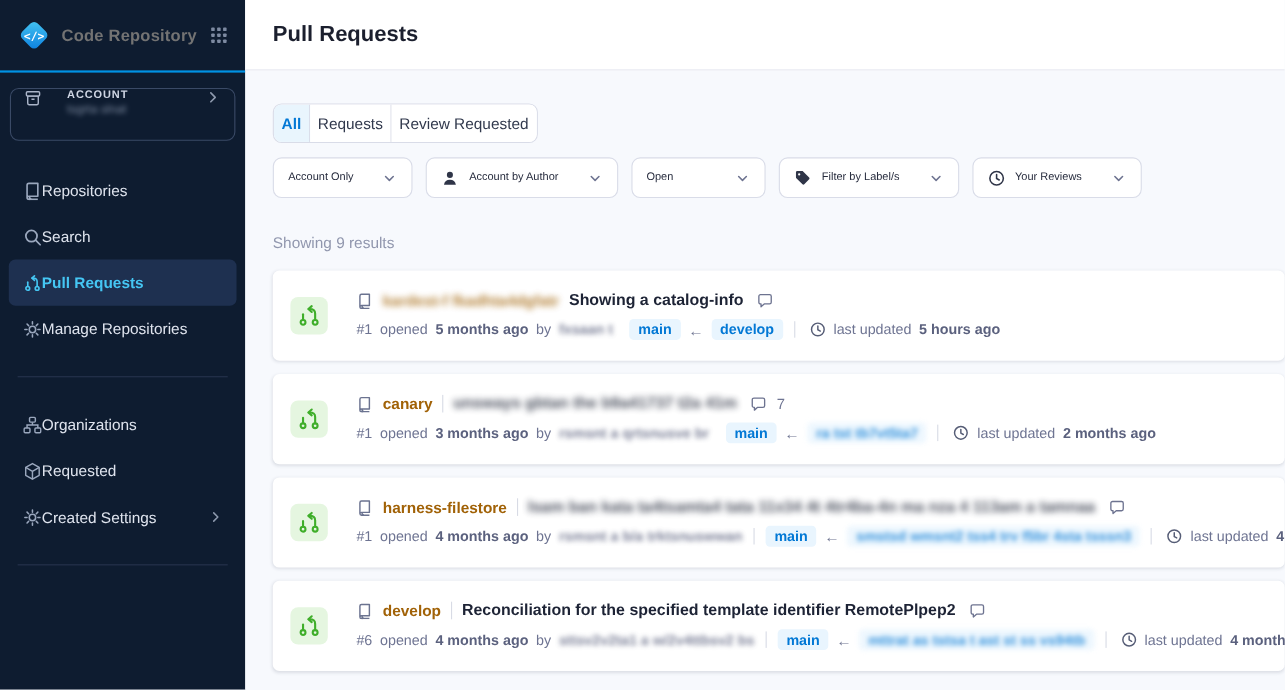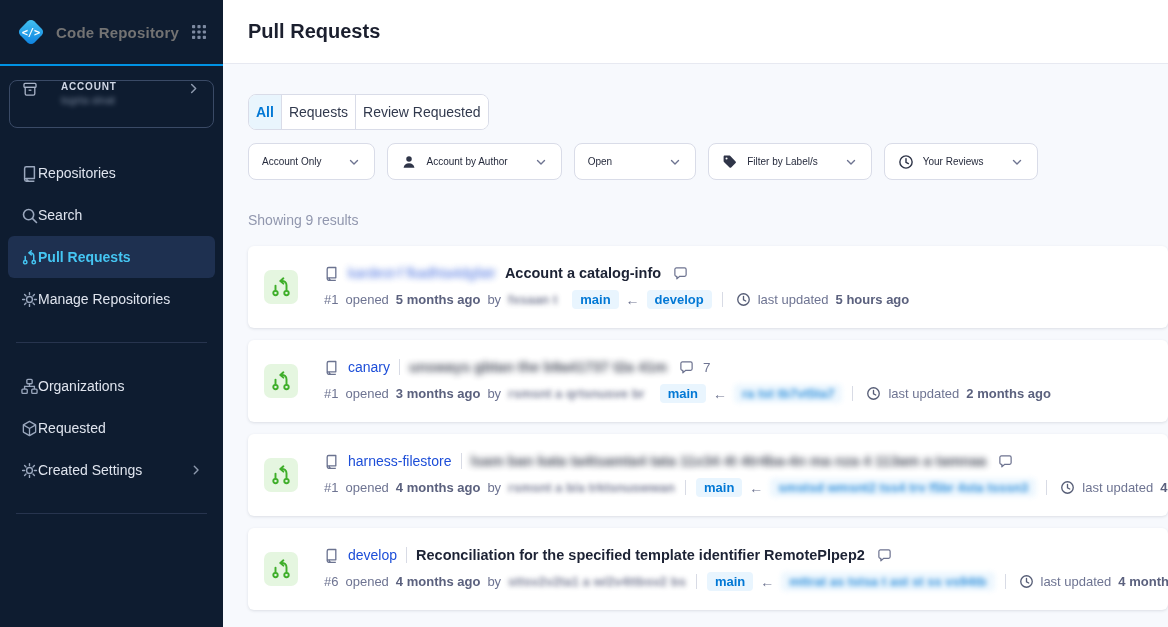--- a/index.html
+++ b/index.html
@@ -44,21 +44,21 @@
   .filter-btn .chd{display:flex;margin-left:26px;color:#6d7390;}
   .results{margin:32px 0 18px 0;color:#9197ae;font-size:14px;}
   
   .card{display:flex;align-items:center;background:#ffffff;border-radius:6px;
     box-shadow:0 1px 3px rgba(35,47,66,.13);margin-bottom:12px;height:82px;padding:0 16px;cursor:pointer;}
   .pr-state{width:34px;height:34px;background:#e5f6e0;border-radius:7px;display:flex;align-items:center;
     justify-content:center;margin-right:26px;color:#3fae2a;flex:none;}
   .card-col{flex:1;min-width:0;}
   .l1{display:flex;align-items:center;gap:9px;font-size:14px;}
   .repo-ic{color:#6b7390;display:flex;flex:none;}
-  .repo-name{font-weight:normal;color:#1d4ed8;white-space:nowrap;}
+  .repo-name{font-weight:bold;color:#a16207;white-space:nowrap;}
   .pr-title{font-weight:bold;color:#1d2335;font-size:14.5px;white-space:nowrap;}
   .comment-ic{color:#6d7390;display:flex;flex:none;margin-left:3px;}
   .ccount{color:#6e7492;font-size:13.5px;}
   .l2{display:flex;align-items:center;gap:7px;margin-top:9px;font-size:13px;color:#6e7492;white-space:nowrap;}
   .strong{font-weight:bold;color:#5b617e;}
   .badge{background:#e9f5fe;color:#0278d5;font-weight:bold;font-size:13px;padding:2px 8px;border-radius:4px;cursor:pointer;}
   .arrow{color:#6d7390;font-size:14px;}
   .vsep{width:1px;height:16px;background:#d8dbe5;flex:none;}
   .vbar{width:1px;height:15px;background:#d8dbe5;flex:none;margin:0 3px;}
   .meta-clock{color:#565d76;display:flex;flex:none;margin-left:3px;}
@@ -349,21 +349,21 @@
           </svg>
         </span>
       <div class="card-col">
         <div class="l1">
           <span class="repo-ic">
               <svg width="15" height="15" viewBox="0 0 16 16">
                 <use href="#i-repo"></use>
               </svg>
             </span>
           <span class="repo-name blur">kardest-f fkadhta4dgfatr</span>
-          <span class="pr-title">Account a catalog-info</span>
+          <span class="pr-title">Showing a catalog-info</span>
           <span class="comment-ic">
               <svg width="15" height="15" viewBox="0 0 16 16">
                 <use href="#i-comment"></use>
               </svg>
             </span>
         </div>
         <div class="l2">
           <span>#1</span>
           <span>opened</span>
           <span class="strong">5 months ago</span>

